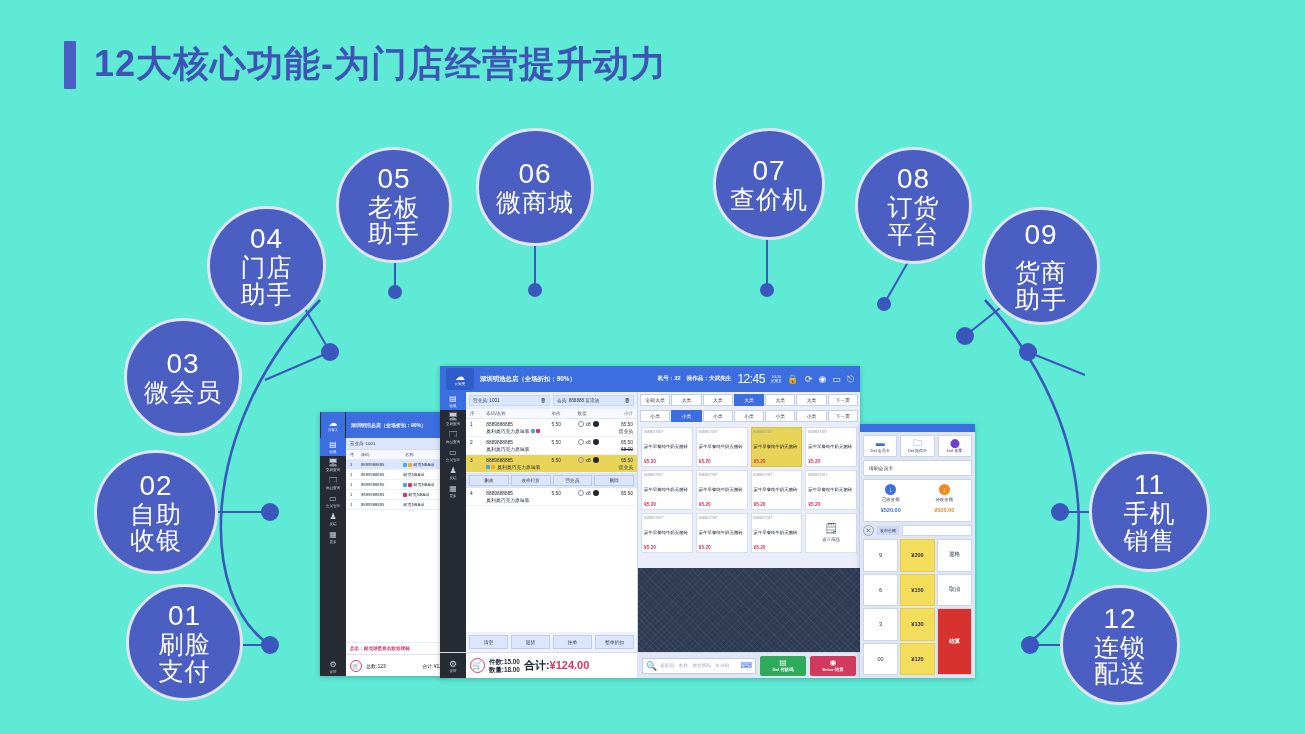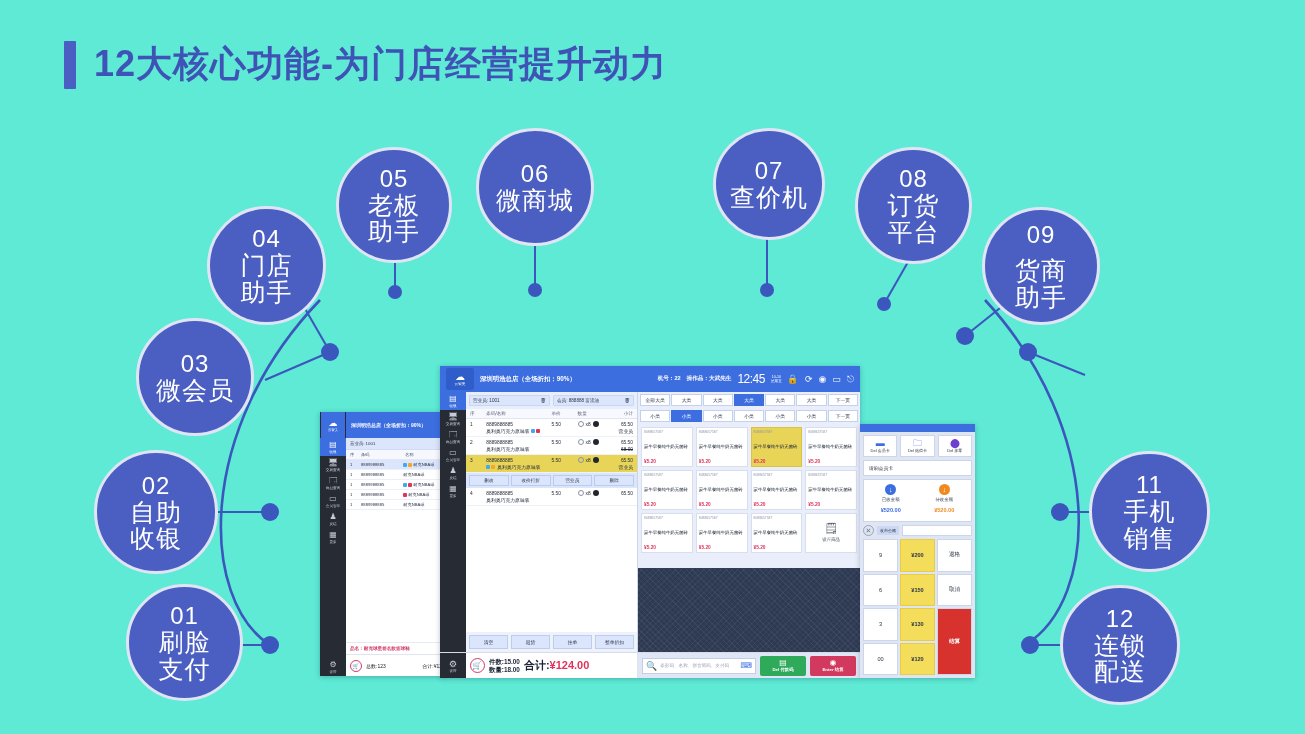--- a/index.html
+++ b/index.html
@@ -24,21 +24,21 @@
 
   
   .circle {
     position: absolute; border-radius: 50%;
     background: #4a5fc1;
     border: 3px solid #dfe4f7;
     color: #ffffff;
     display: flex; flex-direction: column; align-items: center; justify-content: center;
     text-align: center; line-height: 1.05;
   }
-  .circle .num { font-size: 24px; font-weight: 300; letter-spacing: 1px; margin-bottom: 1px; }
+  .circle .num { font-size: 28px; font-weight: 300; letter-spacing: 1px; margin-bottom: 1px; }
   .circle .lbl { font-size: 25px; font-weight: 400; letter-spacing: 1px; }
   .circle .lbl span { display: block; }
 
   
   .pos { position: absolute; background: #ffffff; box-shadow: 0 1px 5px rgba(20,30,80,.28); overflow: hidden; }
 
   
   #pos-small { left: 320px; top: 412px; width: 126px; height: 264px; display: flex; }
   .sb { background: #272b33; color: #cfd3dc; width: 26px; flex: 0 0 26px;
         display: flex; flex-direction: column; align-items: center; }
@@ -237,21 +237,21 @@
         <span>支付</span>
     </div>
   </div>
   <div class="circle" style="left:94px;top:450px;width:124px;height:124px;">
     <div class="num">02</div>
     <div class="lbl">
       <span>自助</span>
         <span>收银</span>
     </div>
   </div>
-  <div class="circle" style="left:136px;top:318px;width:118px;height:118px;">
+  <div class="circle" style="left:124px;top:318px;width:118px;height:118px;">
     <div class="num">03</div>
     <div class="lbl">
       <span>微会员</span>
     </div>
   </div>
   <div class="circle" style="left:207px;top:206px;width:119px;height:119px;">
     <div class="num">04</div>
     <div class="lbl">
       <span>门店</span>
         <span>助手</span>

